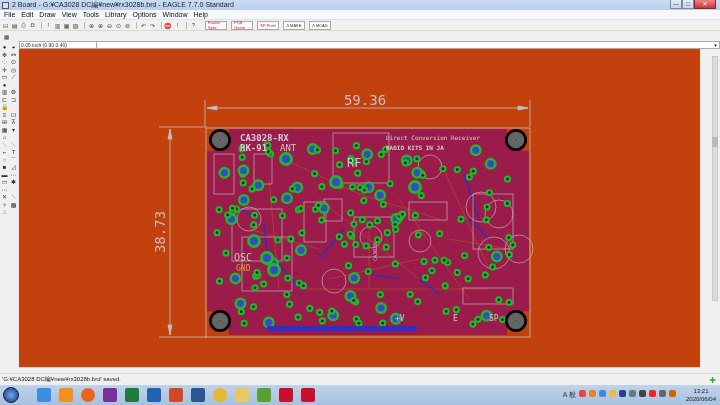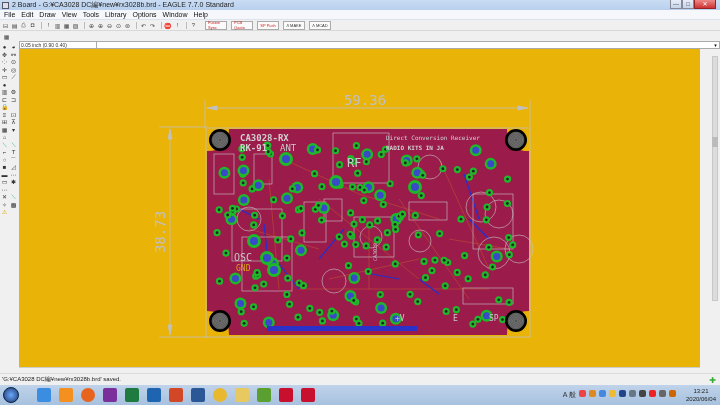--- a/index.html
+++ b/index.html
@@ -18,21 +18,21 @@
 .tb.sep{width:1px;height:7px;background:#bbb;margin:0 3px}
 .tbbig{height:9px;margin-right:4px;border:1px solid #aaa;background:#fafafa;font-size:4px;display:flex;align-items:center;justify-content:center;color:#333;padding:0 2px}
 .tbbig.red{color:#c22}
 .toolbar2{position:absolute;left:0;top:31px;width:720px;height:10px;background:#f0f0f0;display:flex;align-items:center;padding-left:3px}
 .coordbar{position:absolute;left:19px;top:41px;width:701px;height:8px;background:#fff;border:1px solid #aaa;display:flex;align-items:center}
 .coord{width:77px;height:6px;border-right:1px solid #aaa;font-size:5px;color:#333;padding-left:1px;line-height:6px}
 .cmd{flex:1;height:6px}
 .cmddrop{width:7px;font-size:5px;text-align:center}
 .lefttools{position:absolute;left:0;top:41px;width:19px;height:330px;background:#f0f0f0;display:grid;grid-template-columns:9px 9px;grid-auto-rows:7.5px;padding-left:1px;padding-top:3px}
 .lt{width:7px;height:6px;font-size:6px;line-height:6px;text-align:center;color:#333}
-.canvas{position:absolute;left:19px;top:49px;width:681px;height:318px;background:#eab308;overflow:hidden}
+.canvas{position:absolute;left:19px;top:49px;width:681px;height:318px;background:#c2410c;overflow:hidden}
 .vscroll{position:absolute;left:700px;top:49px;width:20px;height:318px;background:#f0f0f0}
 .vscroll .track{position:absolute;left:12px;top:7px;width:6px;height:245px;background:#dcdcdc;border:1px solid #c8c8c8}
 .vscroll .thumb{position:absolute;left:12px;top:88px;width:6px;height:10px;background:#bbb}
 .hscroll{position:absolute;left:19px;top:367px;width:681px;height:6px;background:#f0f0f0;border-top:1px solid #ccc}
 .statusbar{position:absolute;left:0;top:373px;width:720px;height:12px;background:#f0f0f0;border-top:1px solid #ddd;display:flex;align-items:center;padding-left:2px}
 .statusbar .msg{font-size:6px;color:#222}
 .statusbar .ok{position:absolute;right:4px;top:2px;color:#3a3;font-size:8px}
 .taskbar{position:absolute;left:0;top:385px;width:720px;height:20px;background:linear-gradient(#bfd3ea,#a7c1de);display:flex;align-items:center}
 .start{width:16px;height:16px;border-radius:50%;margin-left:3px;background:radial-gradient(#6af,#236);border:1px solid #024}
 .tk{width:14px;height:14px;margin-left:8px;border-radius:2px}

